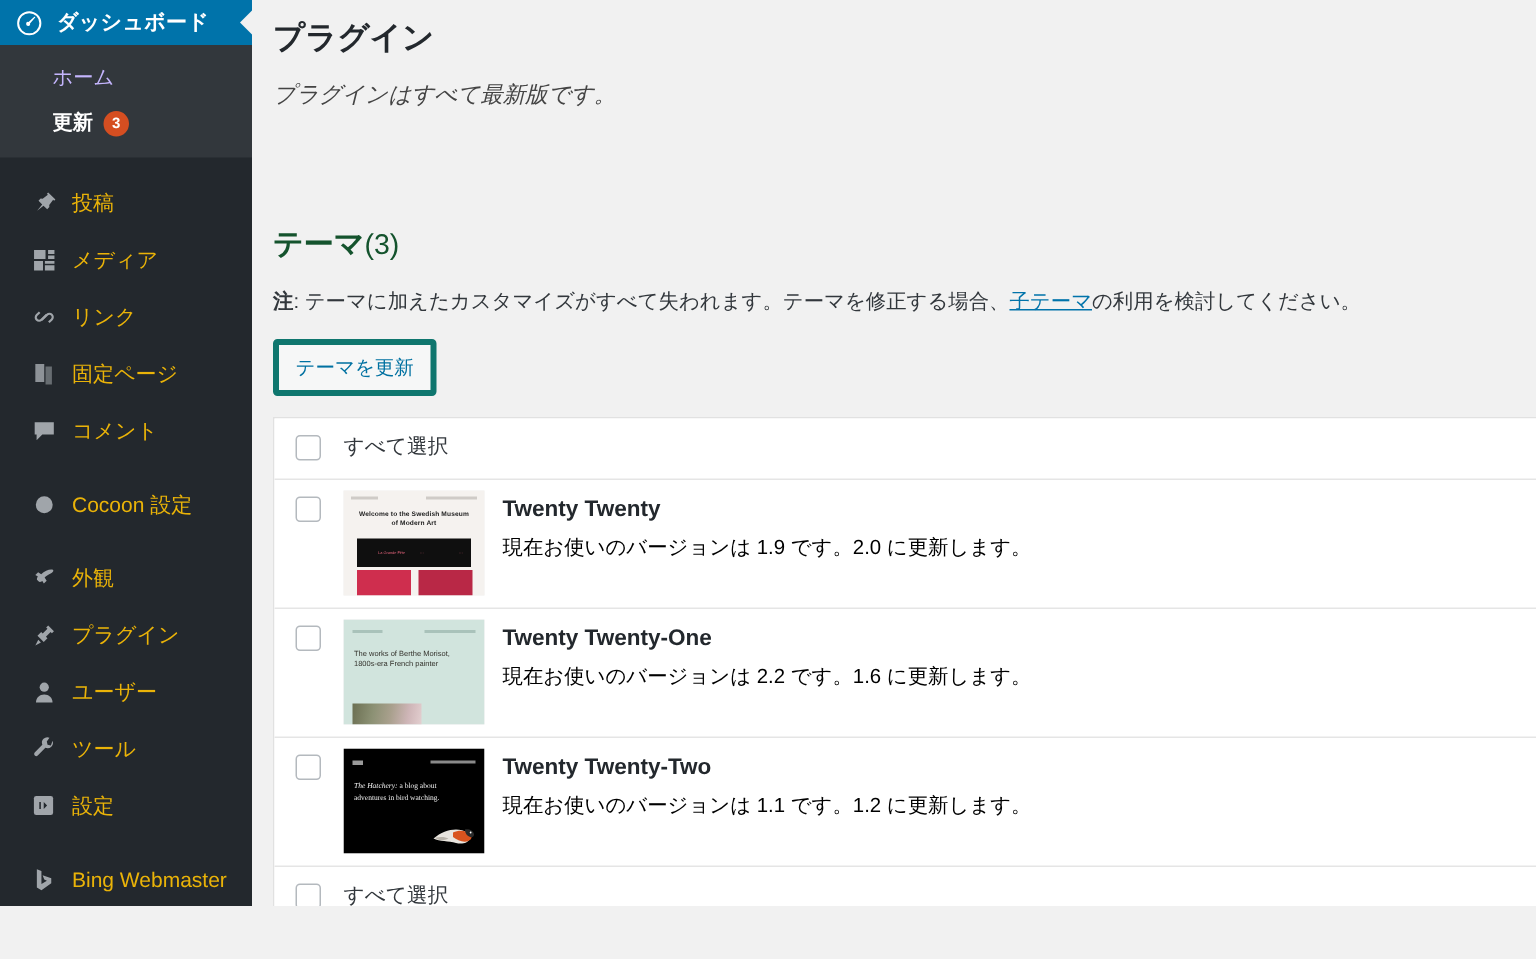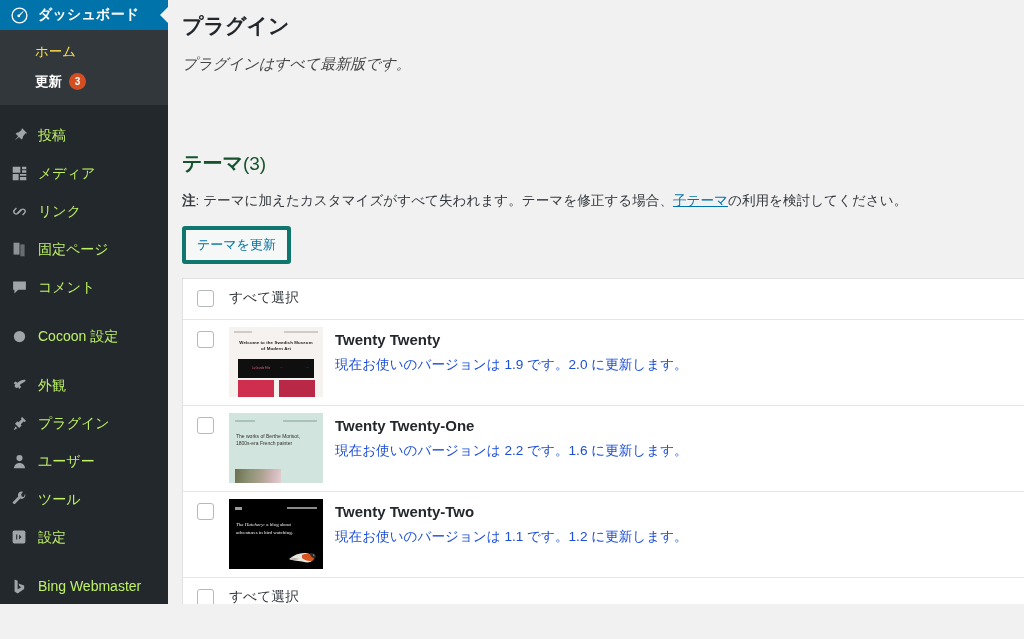--- a/index.html
+++ b/index.html
@@ -46,21 +46,21 @@
     border-right: 8px solid #f1f1f1;
   }
   .submenu {
     background: #32373c;
     padding: 7px 0 8px 0;
   }
   .submenu a {
     display: block;
     padding: 6px 0 6px 35px;
     font-size: 13.5px;
-    color: #fde047;
+    color: #c4b5fd;
     text-decoration: none;
     line-height: 18px;
   }
   .submenu a.current { color: #fff; font-weight: 700; }
   .badge {
     display: inline-block;
     background: #d54e21;
     color: #fff;
     font-size: 10px;
     font-weight: 600;
@@ -72,23 +72,24 @@
     margin-left: 7px;
     vertical-align: 1px;
     padding: 0 4px;
   }
   .menu-sep { height: 11px; }
   .menu-item {
     display: flex;
     align-items: flex-end;
     padding: 9px 0 9px 9px;
     font-size: 14px;
-    color: #bef264;
+    color: #eab308;
     text-decoration: none;
     line-height: 20px;
+    margin-left: 10px;
   }
   .menu-item .ic {
     width: 20px; min-width: 20px; height: 20px;
     margin-right: 9px;
     display: inline-flex; align-items: center; justify-content: center;
     color: #a0a5aa;
   }
   .menu-item .label { flex: 1; padding-right: 6px; }
   svg { display: block; }
 
@@ -193,21 +194,21 @@
   .info-cell { padding: 11px 0 12px 6px; flex: 1; }
   .theme-name {
     font-size: 15px;
     font-weight: bold;
     color: #23282d;
     margin: 0 0 6px 0;
     line-height: 1.25;
   }
   .theme-ver {
     font-size: 13.6px;
-    color: #1d4ed8;
+    color: #000000;
     margin: 0;
     line-height: 1.4;
   }
 
   
   .t20 { background:#f5f2ef; width:100%; height:100%; position:relative; }
   .t20 .tbar { position:absolute; top:4px; left:5px; right:5px; height:3px; }
   .t20 .tl { position:absolute; left:0; top:0; width:18px; height:2px; background:#cfcbc7; }
   .t20 .tr { position:absolute; right:0; top:0; width:34px; height:2px; background:#cfcbc7; }
   .t20 .hd { position:absolute; top:13px; left:8px; right:8px; text-align:center;

